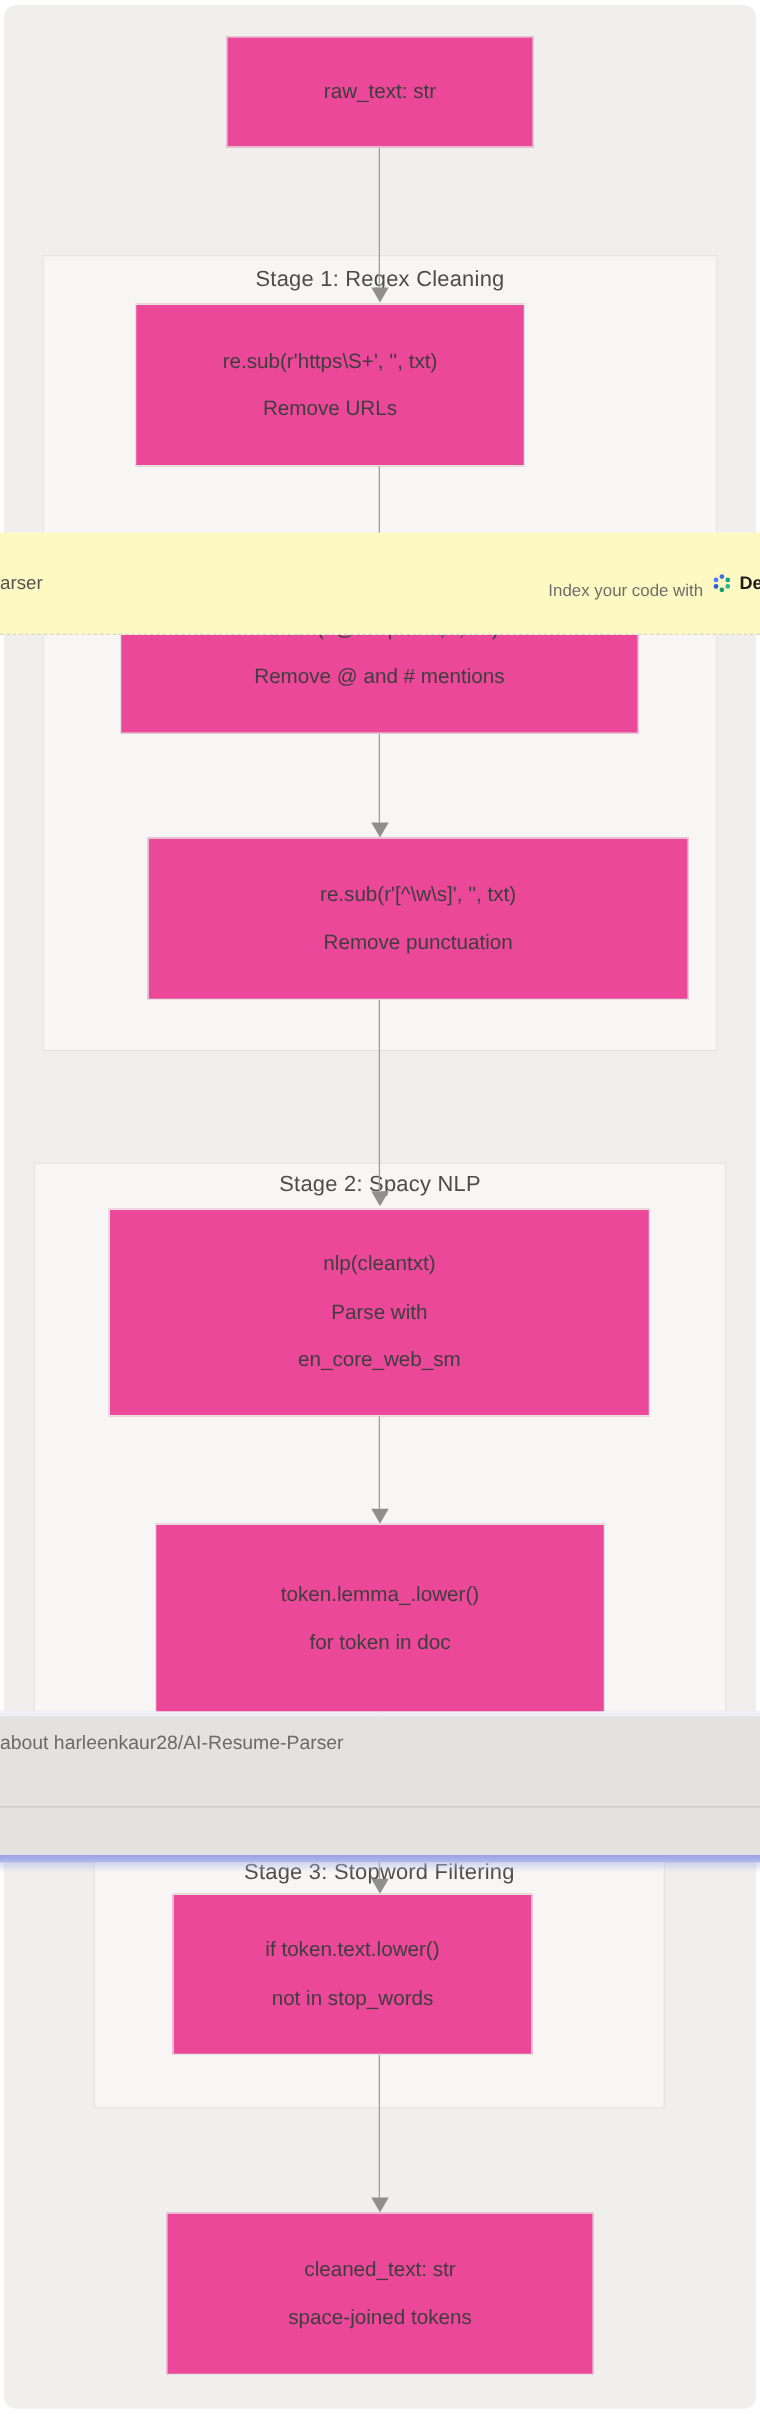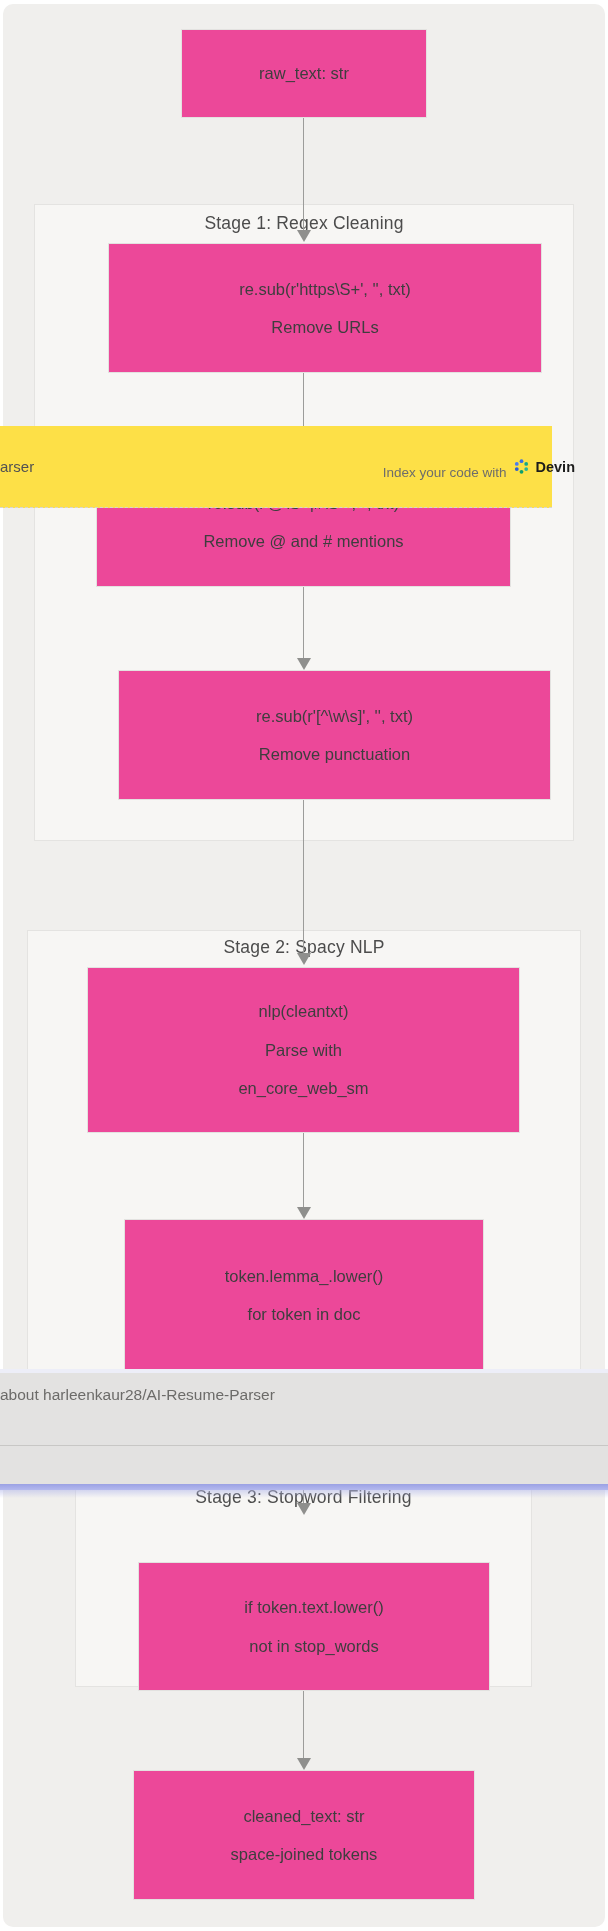--- a/index.html
+++ b/index.html
@@ -33,22 +33,22 @@
   }
   
   .edge{position:absolute;width:1.5px;background:#9c9c9a;left:302.5px;}
   .ahead{
     position:absolute;left:296.5px;width:0;height:0;
     border-left:7px solid transparent;border-right:7px solid transparent;
     border-top:12px solid #8f8f8d;
   }
   
   .topbar{
-    position:absolute;left:0;top:426px;width:552px;height:82px;
-    background:#fde047;border-bottom:1px dashed #d6d5d2;
+    position:absolute;left:0;top:426px;width:608px;height:82px;
+    background:#fef9c3;border-bottom:1px dashed #d6d5d2;
     box-sizing:border-box;z-index:30;overflow:visible;
   }
   .tb-left{
     position:absolute;left:0;top:0;height:100%;display:flex;align-items:center;
     font-size:15px;color:#525252;
   }
   .tb-right{
     position:absolute;right:-23px;top:0;height:100%;display:flex;
     align-items:center;gap:7px;white-space:nowrap;
   }
@@ -110,21 +110,21 @@
 <div class="edge" style="top:1348px;height:155px;"></div>
 <div class="ahead" style="top:1503px;"></div>
 
 <div class="edge" style="top:1644px;height:114px;"></div>
 <div class="ahead" style="top:1758px;"></div>
 
 <div class="node" style="left:181px;top:29px;width:246px;height:89px;">
   <div class="ln">raw_text: str</div>
 </div>
 
-<div class="node" style="left:108px;top:243px;width:434px;height:130px;">
+<div class="node" style="left:108px;top:243px;width:312px;height:130px;">
   <div class="ln">re.sub(r'https\S+', '', txt)</div>
   <div class="ln">Remove URLs</div>
 </div>
 
 <div class="node" style="left:96px;top:457px;width:415px;height:130px;">
   <div class="ln">re.sub(r'@\S+|#\S+', '', txt)</div>
   <div class="ln">Remove @ and # mentions</div>
 </div>
 
 <div class="node" style="left:118px;top:670px;width:433px;height:130px;">
@@ -136,21 +136,21 @@
   <div class="ln">nlp(cleantxt)</div>
   <div class="ln">Parse with</div>
   <div class="ln">en_core_web_sm</div>
 </div>
 
 <div class="node" style="left:124px;top:1219px;width:360px;height:152px;">
   <div class="ln">token.lemma_.lower()</div>
   <div class="ln">for token in doc</div>
 </div>
 
-<div class="node" style="left:138px;top:1515px;width:352px;height:129px;margin-top:47px;">
+<div class="node" style="left:138px;top:1515px;width:288px;height:129px;">
   <div class="ln">if token.text.lower()</div>
   <div class="ln">not in stop_words</div>
 </div>
 
 <div class="node" style="left:133px;top:1770px;width:342px;height:130px;">
   <div class="ln">cleaned_text: str</div>
   <div class="ln">space-joined tokens</div>
 </div>
 
 <div class="topbar">

